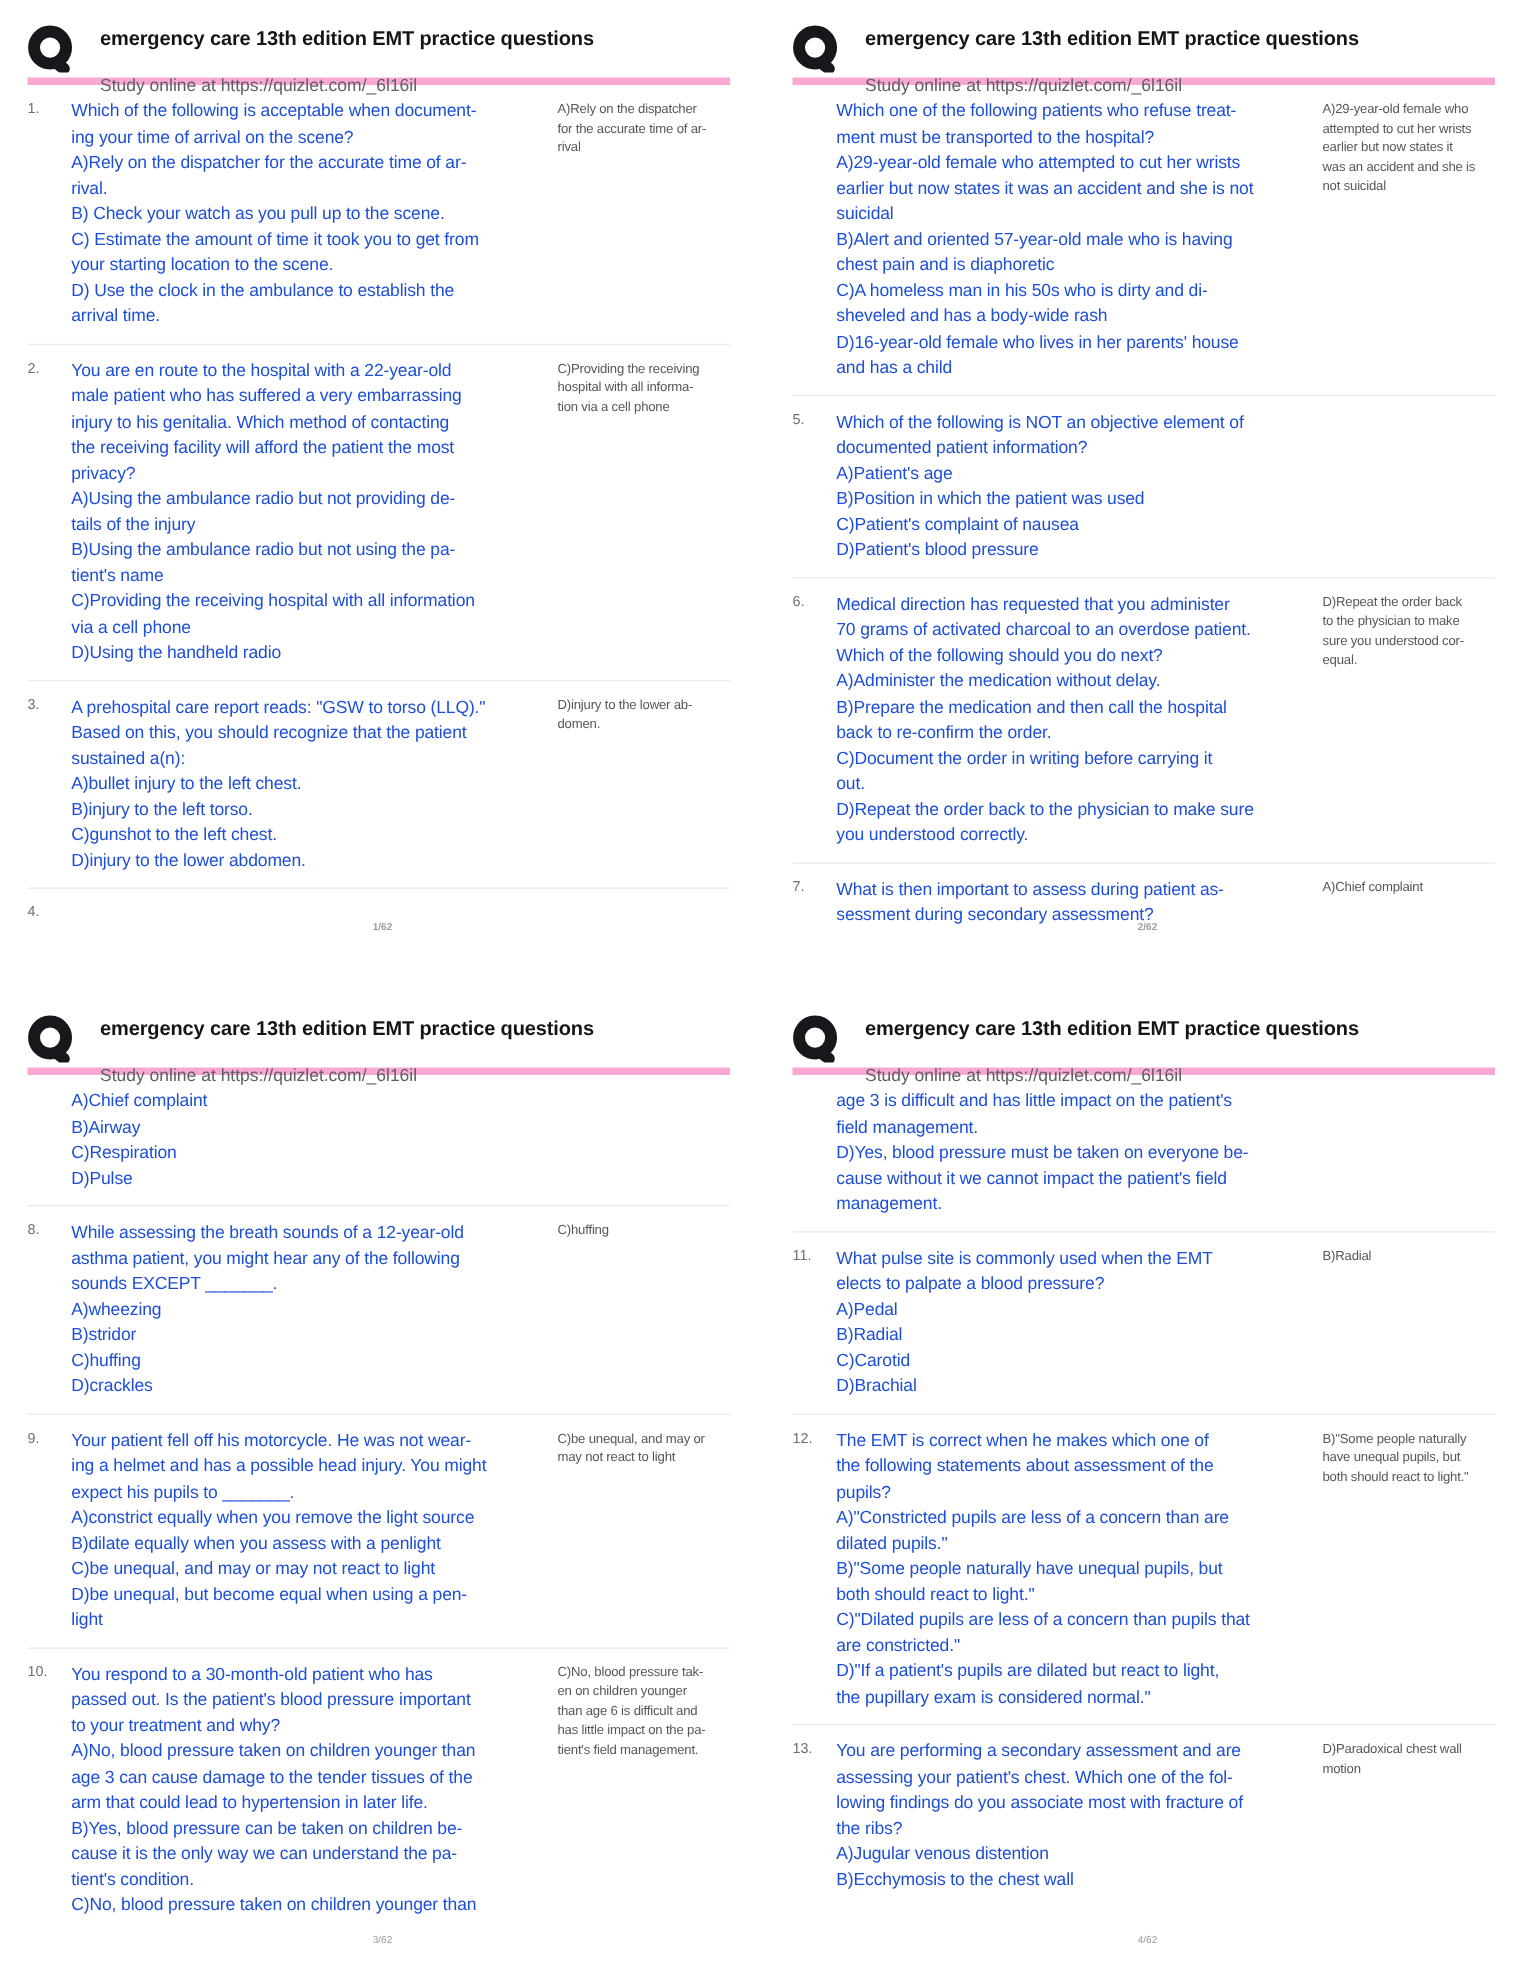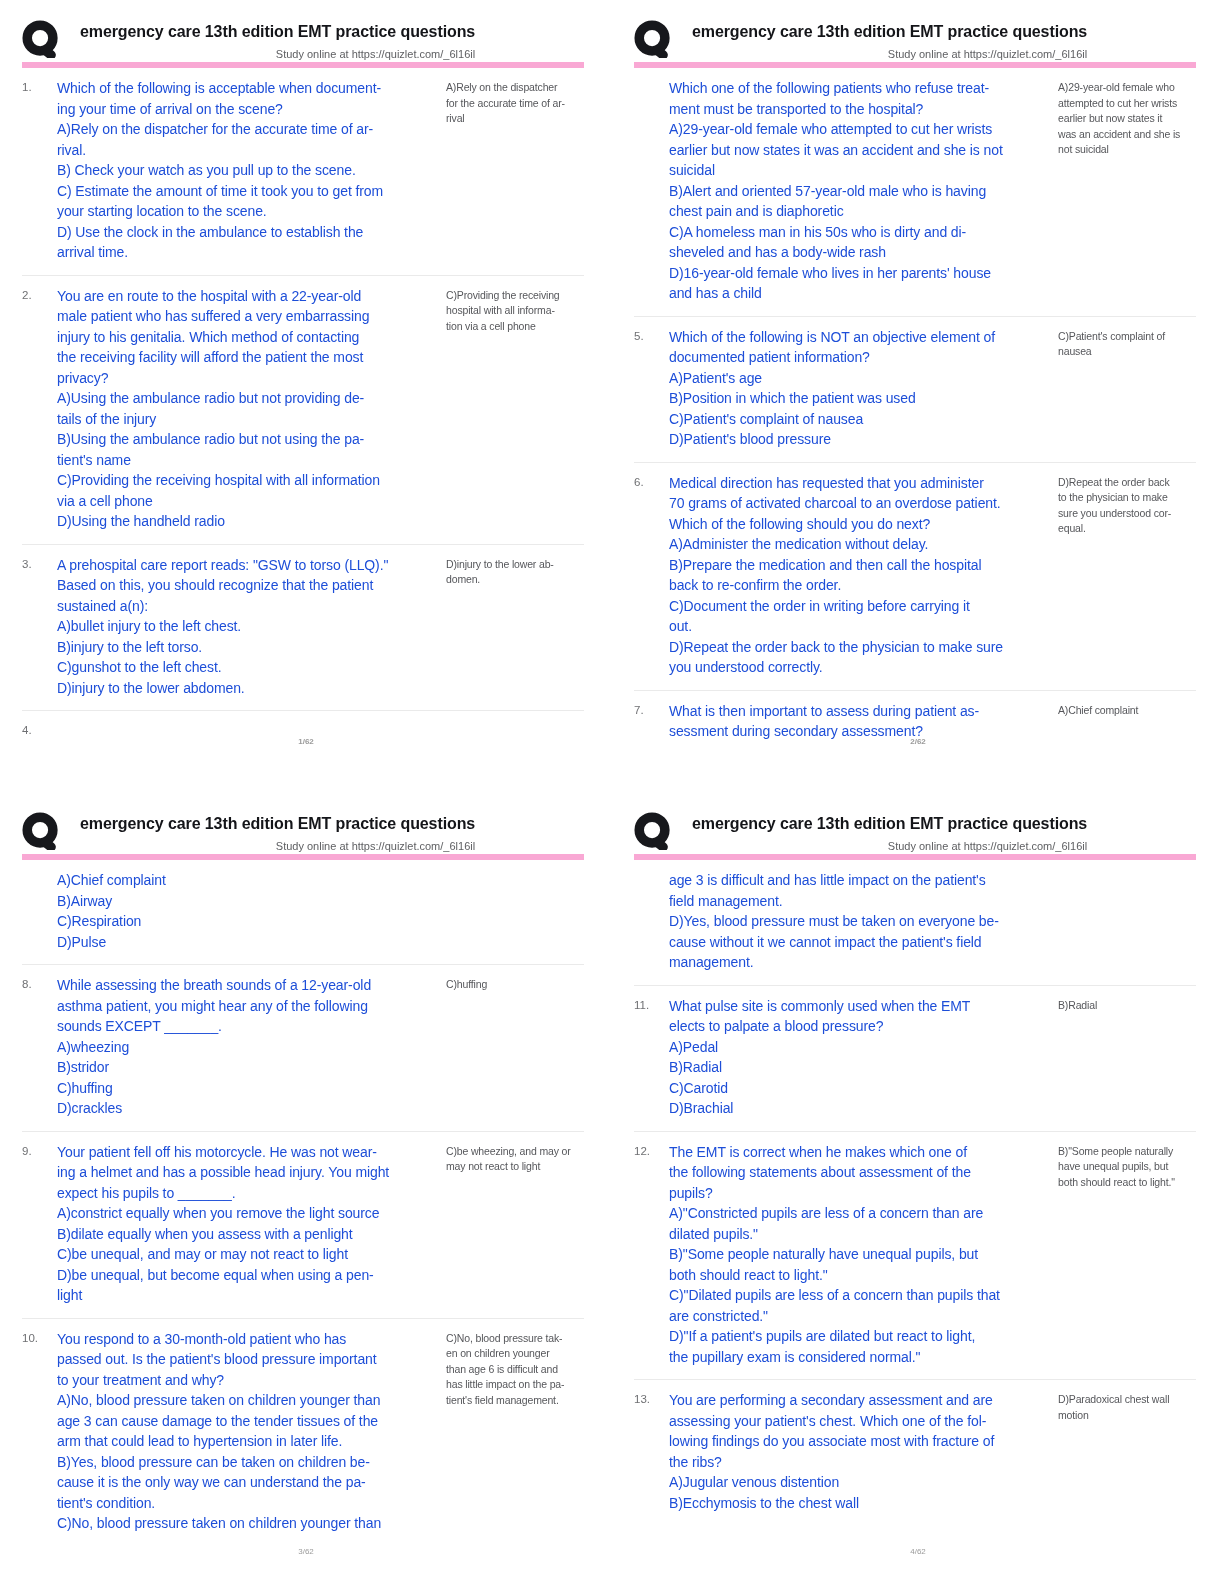--- a/index.html
+++ b/index.html
@@ -3,21 +3,21 @@
 <meta charset="utf-8">
 <style>
   html,body{margin:0;padding:0;background:#ffffff;}
   body{width:1224px;height:1584px;font-family:"Liberation Sans",sans-serif;color:#1b1c1e;}
   .sheet{width:1224px;height:1584px;display:grid;grid-template-columns:612px 612px;grid-template-rows:792px 792px;}
   .page{position:relative;box-sizing:border-box;padding:20px 28px 0 22px;overflow:hidden;}
   .hdr{display:flex;align-items:flex-start;gap:20px;height:42px;border-bottom:6px solid #f9a8d4;}
   .logo{flex:0 0 38px;width:38px;height:38px;display:block;}
   .hdr-text{padding-top:3px;}
   .title{font-size:16px;font-weight:700;color:#141519;letter-spacing:-0.1px;line-height:1.15;}
-  .subtitle{font-size:11px;color:#5f6063;margin-top:7px;text-align:right;}
+  .subtitle{font-size:14px;color:#5f6063;margin-top:19px;}
   .item{display:grid;grid-template-columns:35px 389px 134px;padding:10px 0 12px;border-bottom:1px solid #eaeaea;}
   .item--last{border-bottom:none;}
   .num{font-size:11.5px;color:#6f7073;padding-top:3px;}
   .q{font-size:14px;line-height:20.5px;color:#1d4ed8;white-space:pre-line;letter-spacing:-0.1px;}
   .a{font-size:10.5px;line-height:15.5px;color:#56575b;white-space:pre-line;letter-spacing:-0.15px;padding-top:2px;}
   .footer{position:absolute;left:0;right:0;text-align:center;font-size:8px;color:#9b9b9b;}
   .page--top .footer{bottom:46px;font-weight:bold;}
   .page--bottom .footer{bottom:28px;}
 </style>
 </head>
@@ -127,22 +127,20 @@
 not suicidal</div>
       </div>
       <div class="item">
         <div class="num">5.</div>
         <div class="q">Which of the following is NOT an objective element of
 documented patient information?
 A)Patient's age
 B)Position in which the patient was used
 C)Patient's complaint of nausea
 D)Patient's blood pressure</div>
-        <div class="a">C)Patient's complaint of
-nausea</div>
       </div>
       <div class="item">
         <div class="num">6.</div>
         <div class="q">Medical direction has requested that you administer
 70 grams of activated charcoal to an overdose patient.
 Which of the following should you do next?
 A)Administer the medication without delay.
 B)Prepare the medication and then call the hospital
 back to re-confirm the order.
 C)Document the order in writing before carrying it
@@ -200,21 +198,21 @@
       <div class="item">
         <div class="num">9.</div>
         <div class="q">Your patient fell off his motorcycle. He was not wear-
 ing a helmet and has a possible head injury. You might
 expect his pupils to _______.
 A)constrict equally when you remove the light source
 B)dilate equally when you assess with a penlight
 C)be unequal, and may or may not react to light
 D)be unequal, but become equal when using a pen-
 light</div>
-        <div class="a">C)be wheezing, and may or
+        <div class="a">C)be unequal, and may or
 may not react to light</div>
       </div>
       <div class="item item--last">
         <div class="num">10.</div>
         <div class="q">You respond to a 30-month-old patient who has
 passed out. Is the patient's blood pressure important
 to your treatment and why?
 A)No, blood pressure taken on children younger than
 age 3 can cause damage to the tender tissues of the
 arm that could lead to hypertension in later life.

